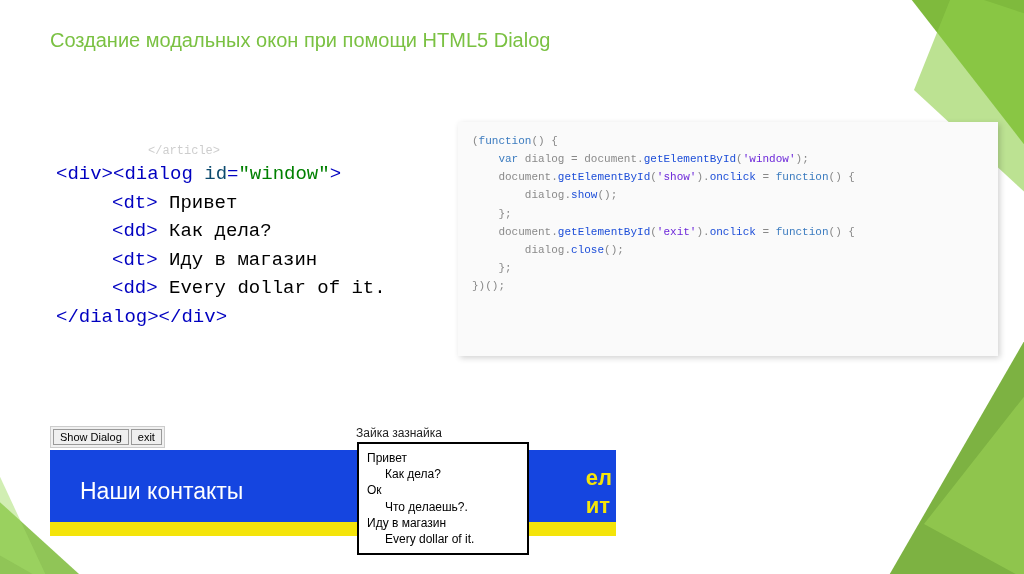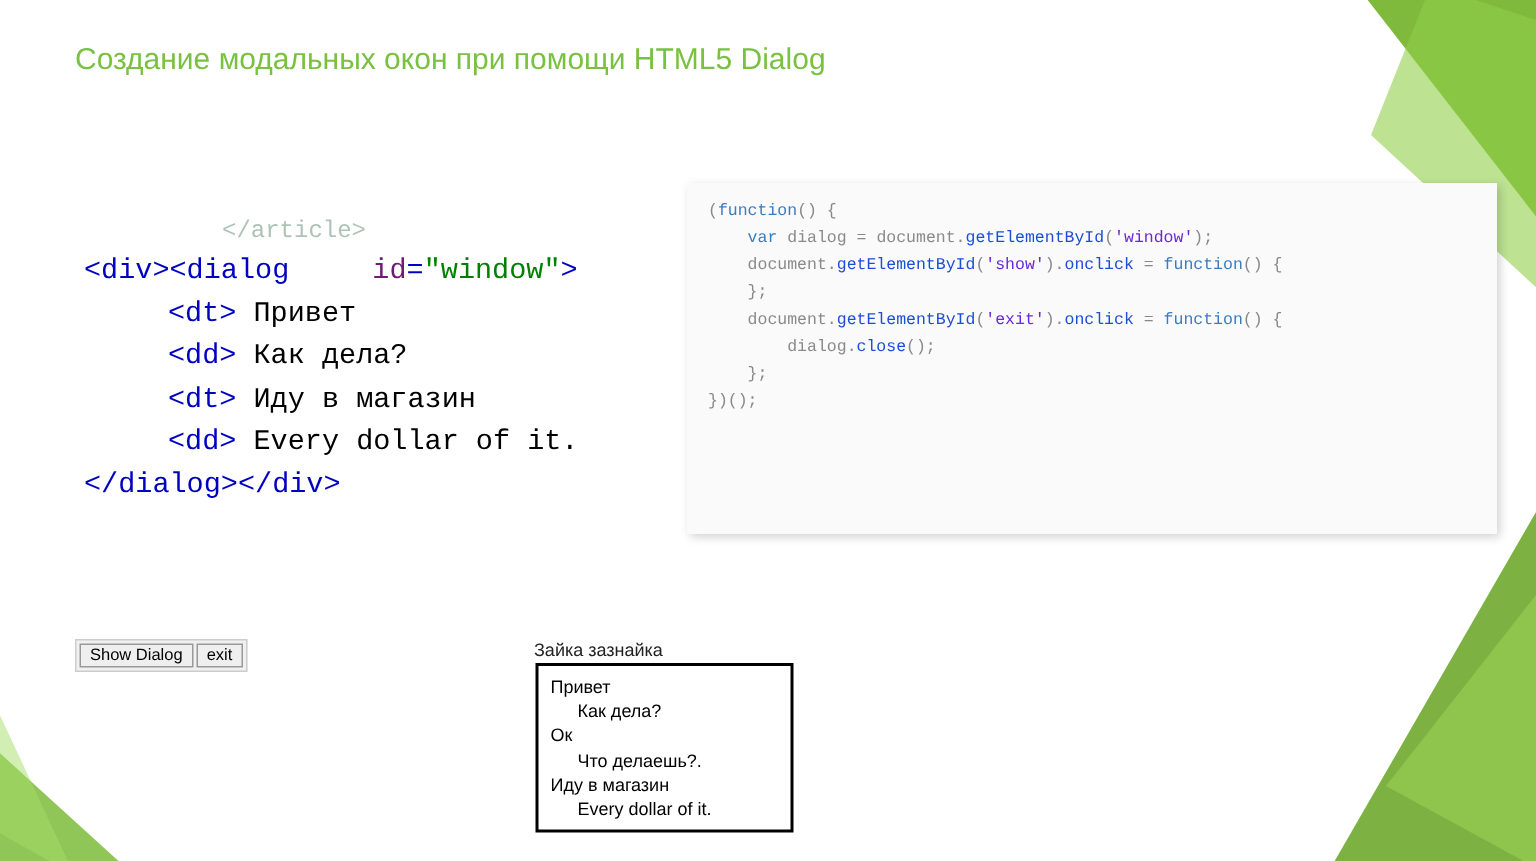--- a/index.html
+++ b/index.html
@@ -31,28 +31,28 @@
     top: 138px;
     width: 420px;
     background: #fff;
     font-family: "Courier New", monospace;
     font-size: 19px;
     line-height: 1.5;
     color: #000;
     padding: 4px 6px;
   }
   .html-code .fade-top {
-    color: #14532d;
+    color: #737373;
     opacity: 0.35;
-    font-size: 16px;
+    font-size: 12px;
     padding-left: 92px;
   }
   .html-code .row { white-space: pre; }
   .tg { color: #0000c0; }  
-  .an { color: #701a75; margin-left: 44px; }  
+  .an { color: #0c4a6e; }  
   .av { color: #008000; }  
   .tx { color: #000; }     
   .ind1 { padding-left: 56px; display: inline-block; }
   
   .js-code {
     position: absolute;
     left: 458px;
     top: 122px;
     width: 540px;
     height: 234px;
@@ -171,33 +171,40 @@
   <div class="row"><span class="ind1"><span class="tg">&lt;dd&gt;</span><span class="tx"> Как дела?</span></span></div>
   <div class="row"><span class="ind1"><span class="tg">&lt;dt&gt;</span><span class="tx"> Иду в магазин</span></span></div>
   <div class="row"><span class="ind1"><span class="tg">&lt;dd&gt;</span><span class="tx"> Every dollar of it.</span></span></div>
   <div class="row"><span class="tg">&lt;/dialog&gt;&lt;/div&gt;</span></div>
 </div>
 
 <div class="js-code">
   <div class="row"><span class="pn">(</span><span class="kw">function</span><span class="pn">() {</span></div>
   <div class="row">    <span class="kw">var</span> <span class="vr">dialog</span> <span class="pn">=</span> <span class="vr">document</span><span class="pn">.</span><span class="fn">getElementById</span><span class="pn">(</span><span class="st">'window'</span><span class="pn">);</span></div>
   <div class="row">    <span class="vr">document</span><span class="pn">.</span><span class="fn">getElementById</span><span class="pn">(</span><span class="st">'show'</span><span class="pn">).</span><span class="fn">onclick</span> <span class="pn">=</span> <span class="kw">function</span><span class="pn">() {</span></div>
+  <div class="row">        <span class="vr">dialog</span><span class="pn">.</span><span class="fn">show</span><span class="pn">();</span></div>
   <div class="row">    <span class="pn">};</span></div>
   <div class="row">    <span class="vr">document</span><span class="pn">.</span><span class="fn">getElementById</span><span class="pn">(</span><span class="st">'exit'</span><span class="pn">).</span><span class="fn">onclick</span> <span class="pn">=</span> <span class="kw">function</span><span class="pn">() {</span></div>
   <div class="row">        <span class="vr">dialog</span><span class="pn">.</span><span class="fn">close</span><span class="pn">();</span></div>
   <div class="row">    <span class="pn">};</span></div>
   <div class="row"><span class="pn">})();</span></div>
 </div>
 
 <div class="mock">
   <div class="btnbar">
     <button>Show Dialog</button>
     <button>exit</button>
   </div>
   <div class="caption">Зайка зазнайка</div>
+  <div class="bluebar">
+    <div class="heading">Наши контакты</div>
+    <div class="trunc-yel">
+      <span>ел</span><br><span>ит</span>
+    </div>
+  </div>
 </div>
 
 <div class="modal-pop">
   <dl>
     <dt>Привет</dt>
     <dd>Как дела?</dd>
     <dt>Ок</dt>
     <dd>Что делаешь?.</dd>
     <dt>Иду в магазин</dt>
     <dd>Every dollar of it.</dd>

